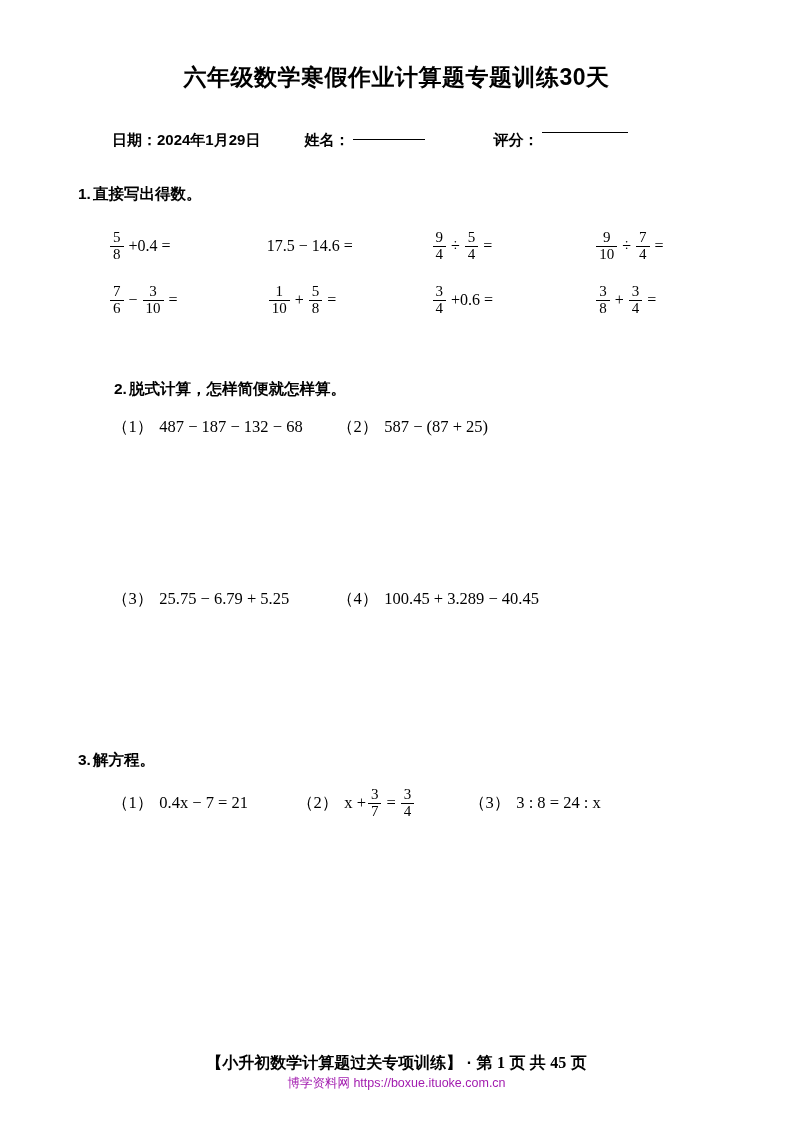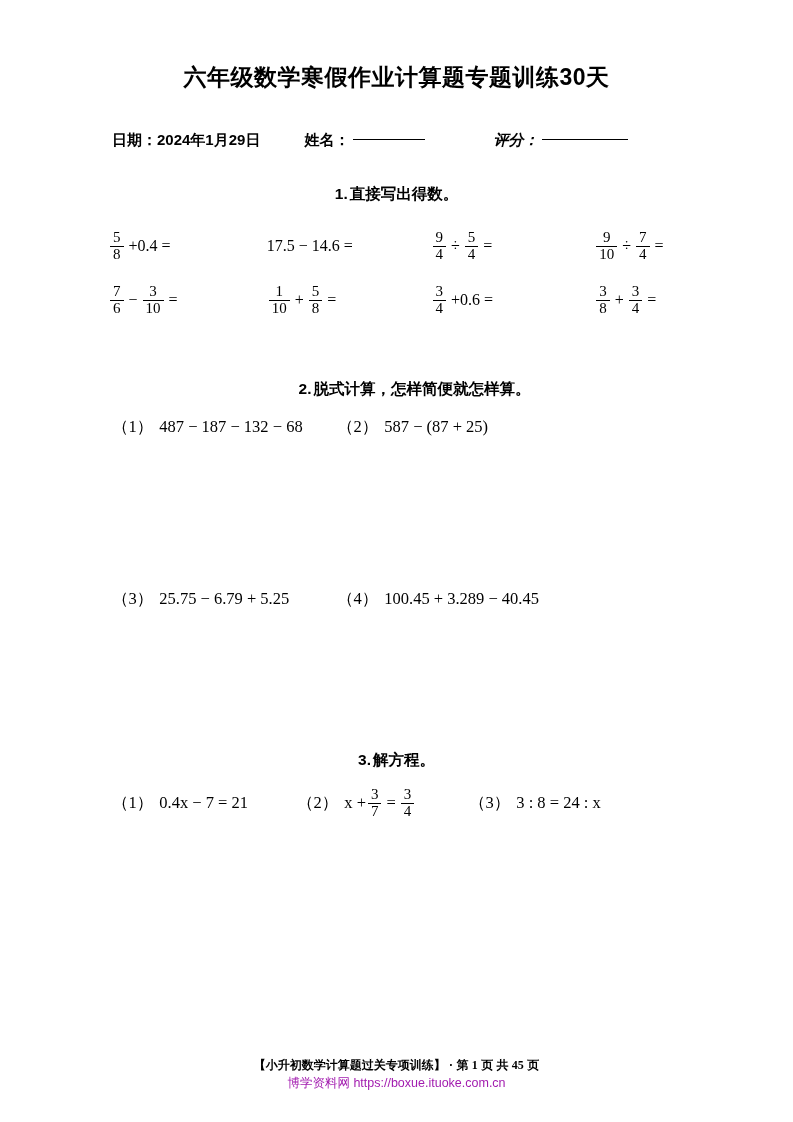--- a/index.html
+++ b/index.html
@@ -41,38 +41,37 @@
   .meta-name {
     white-space: nowrap;
     margin-left: 44px;
     display: flex;
     align-items: center;
   }
   .meta-score {
     white-space: nowrap;
     margin-left: 68px;
     display: flex;
-    align-items: center;
-    font-style: italic;
+    align-items: flex-start;
   }
   .blank-line {
     display: inline-block;
     border-bottom: 1px solid #000;
     height: 1px;
     margin-left: 4px;
     margin-bottom: 3px;
   }
   .bl-1 { width: 72px; }
   .bl-2 { width: 86px; }
 
   .section-head {
     font-size: 15.5px;
     font-weight: bold;
+    padding-left: 78px;
     margin-top: 34px;
-    text-align: center;
   }
   .section-head .num {
     margin-right: 2px;
   }
 
   
   .oral-grid {
     margin-top: 14px;
     padding-left: 108px;
     padding-right: 40px;
@@ -156,21 +155,21 @@
   .ital {
     font-family: "Liberation Serif", serif;
   }
 
   .footer {
     position: absolute;
     left: 0;
     right: 0;
     bottom: 48px;
     text-align: center;
-    font-size: 12px;
+    font-size: 16px;
     font-weight: bold;
     color: #000;
   }
   .footer .page-no {
     font-family: "Liberation Serif", serif;
   }
   .watermark {
     position: absolute;
     left: 0;
     right: 0;

